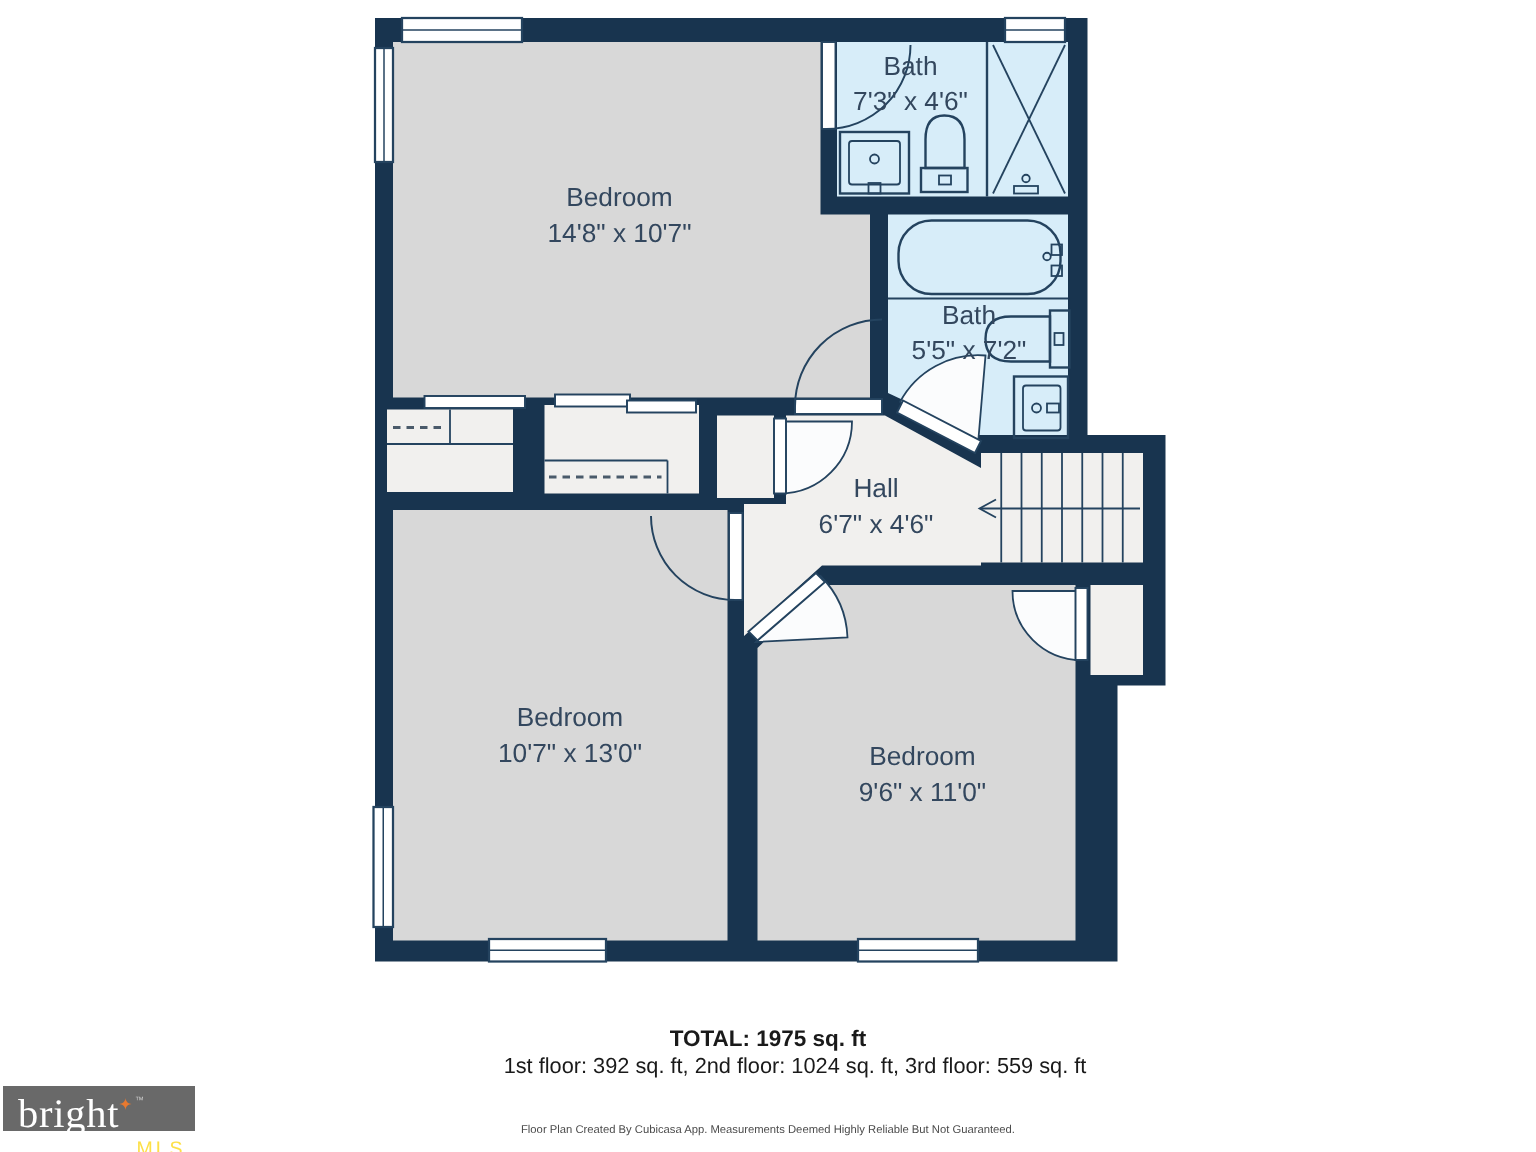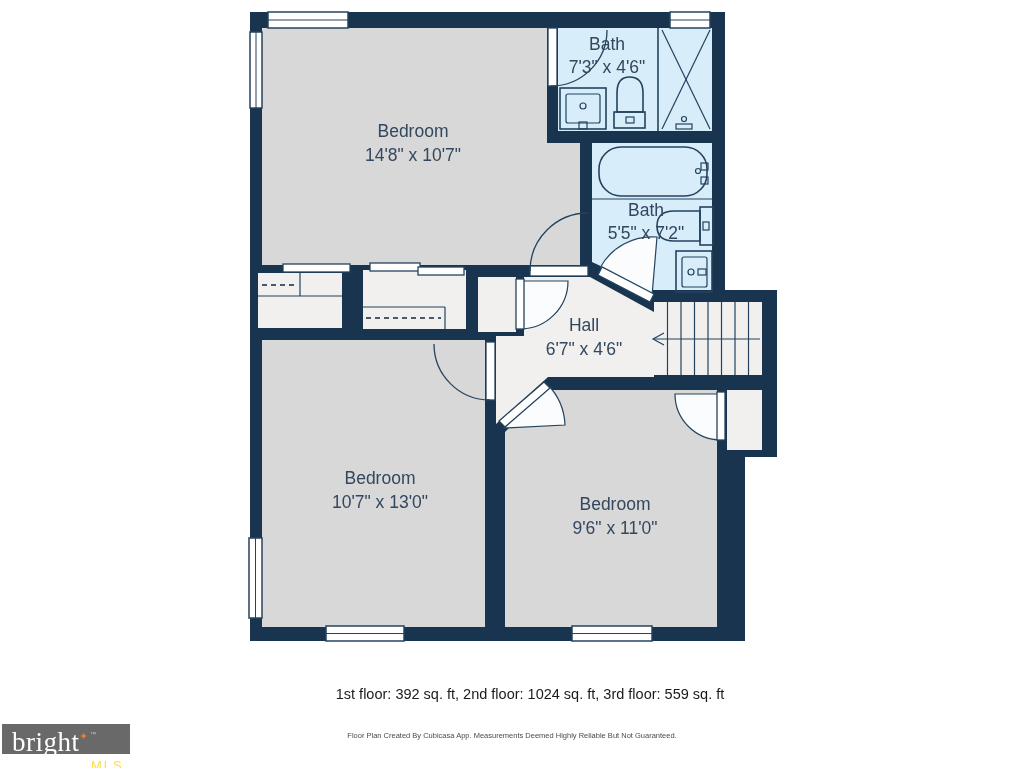--- a/index.html
+++ b/index.html
@@ -188,20 +188,21 @@
     <text class="lbl" x="584" y="355">6'7" x 4'6"</text>
     <text class="lbl" x="380" y="484">Bedroom</text>
     <text class="lbl" x="380" y="508">10'7" x 13'0"</text>
     <text class="lbl" x="615" y="510">Bedroom</text>
     <text class="lbl" x="615" y="534">9'6" x 11'0"</text>
   </g>
 </svg>
 
 
 <div class="footer">
+  <div class="l1">TOTAL: 1975 sq. ft</div>
   <div class="l2">1st floor: 392 sq. ft, 2nd floor: 1024 sq. ft, 3rd floor: 559 sq. ft</div>
   <div class="l4">Floor Plan Created By Cubicasa App. Measurements Deemed Highly Reliable But Not Guaranteed.</div>
 </div>
 
 
 <div class="logo">
   <span class="brand">bright</span>
   <span class="star">✦</span>
   <span class="tm">™</span>
   <span class="mls">MLS</span>

